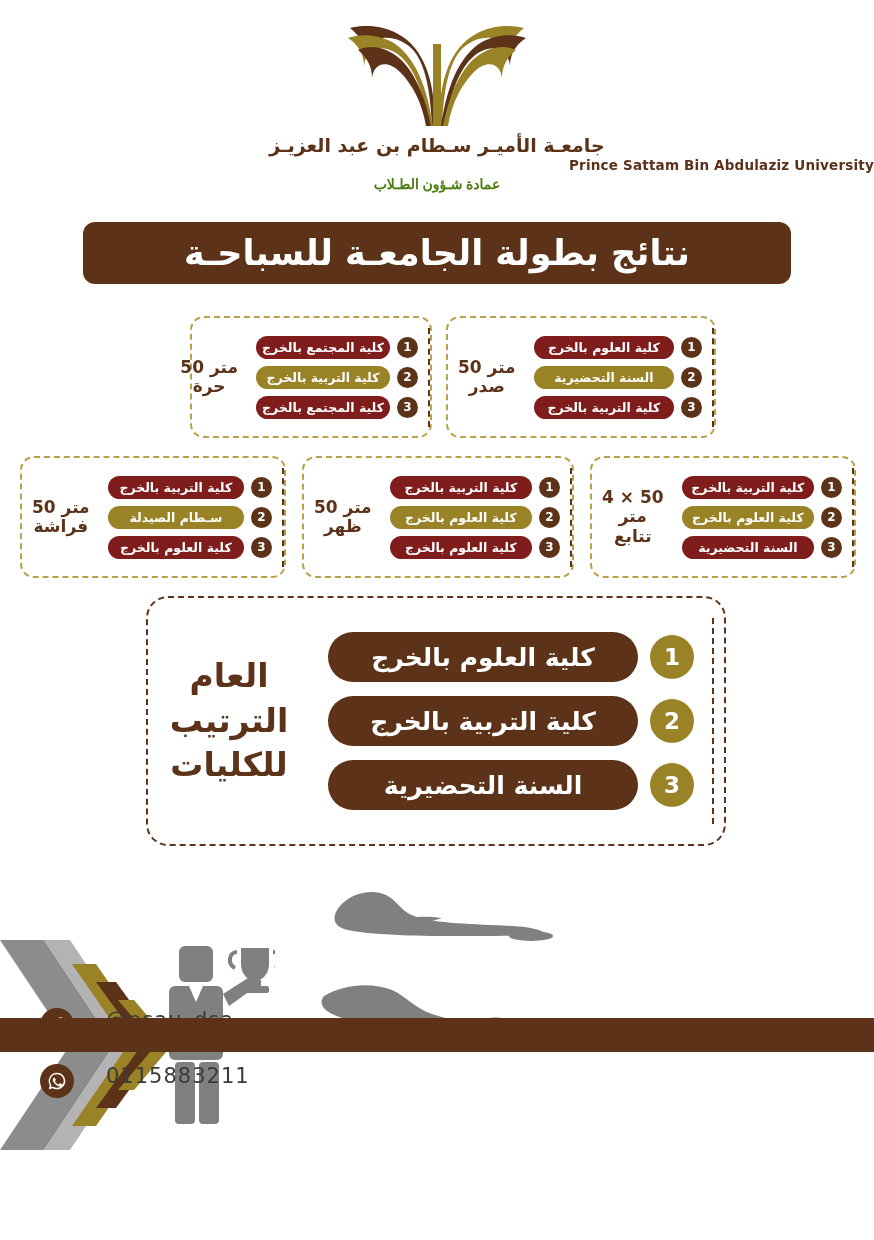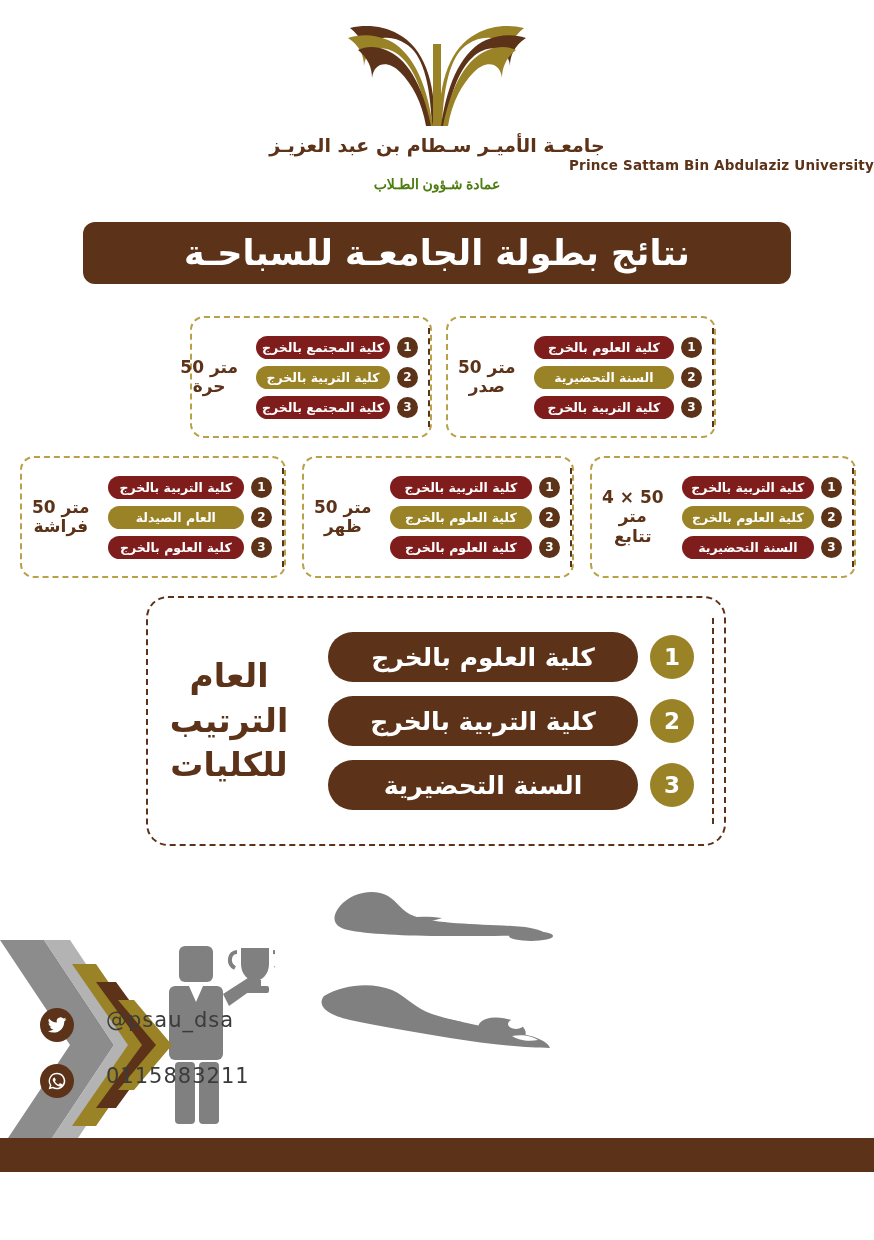--- a/index.html
+++ b/index.html
@@ -10,21 +10,21 @@
     width: 874px;
     height: 1240px;
     background: #ffffff;
     font-family: "DejaVu Sans", "Liberation Sans", sans-serif;
     position: relative;
     overflow: hidden;
     color: #5c3218;
   }
   .page {
     width: 874px;
-    height: 1172px;
+    height: 1052px;
     position: relative;
   }
 
   
   .logo-wrap {
     position: absolute;
     top: 18px;
     left: 0;
     right: 0;
     text-align: center;
@@ -323,21 +323,21 @@
   </div>
 
   <div class="group" id="g-fly">
     <div class="rows">
       <div class="row">
         <div class="medal">1</div>
         <div class="pill brown">كلية التربية بالخرج</div>
       </div>
       <div class="row">
         <div class="medal">2</div>
-        <div class="pill gold">العام الصيدلة</div>
+        <div class="pill gold">سـطام الصيدلة</div>
       </div>
       <div class="row">
         <div class="medal">3</div>
         <div class="pill brown">كلية العلوم بالخرج</div>
       </div>
     </div>
     <div class="label">
       <div class="num">50 متر</div>
       <div>فراشة</div>
     </div>

